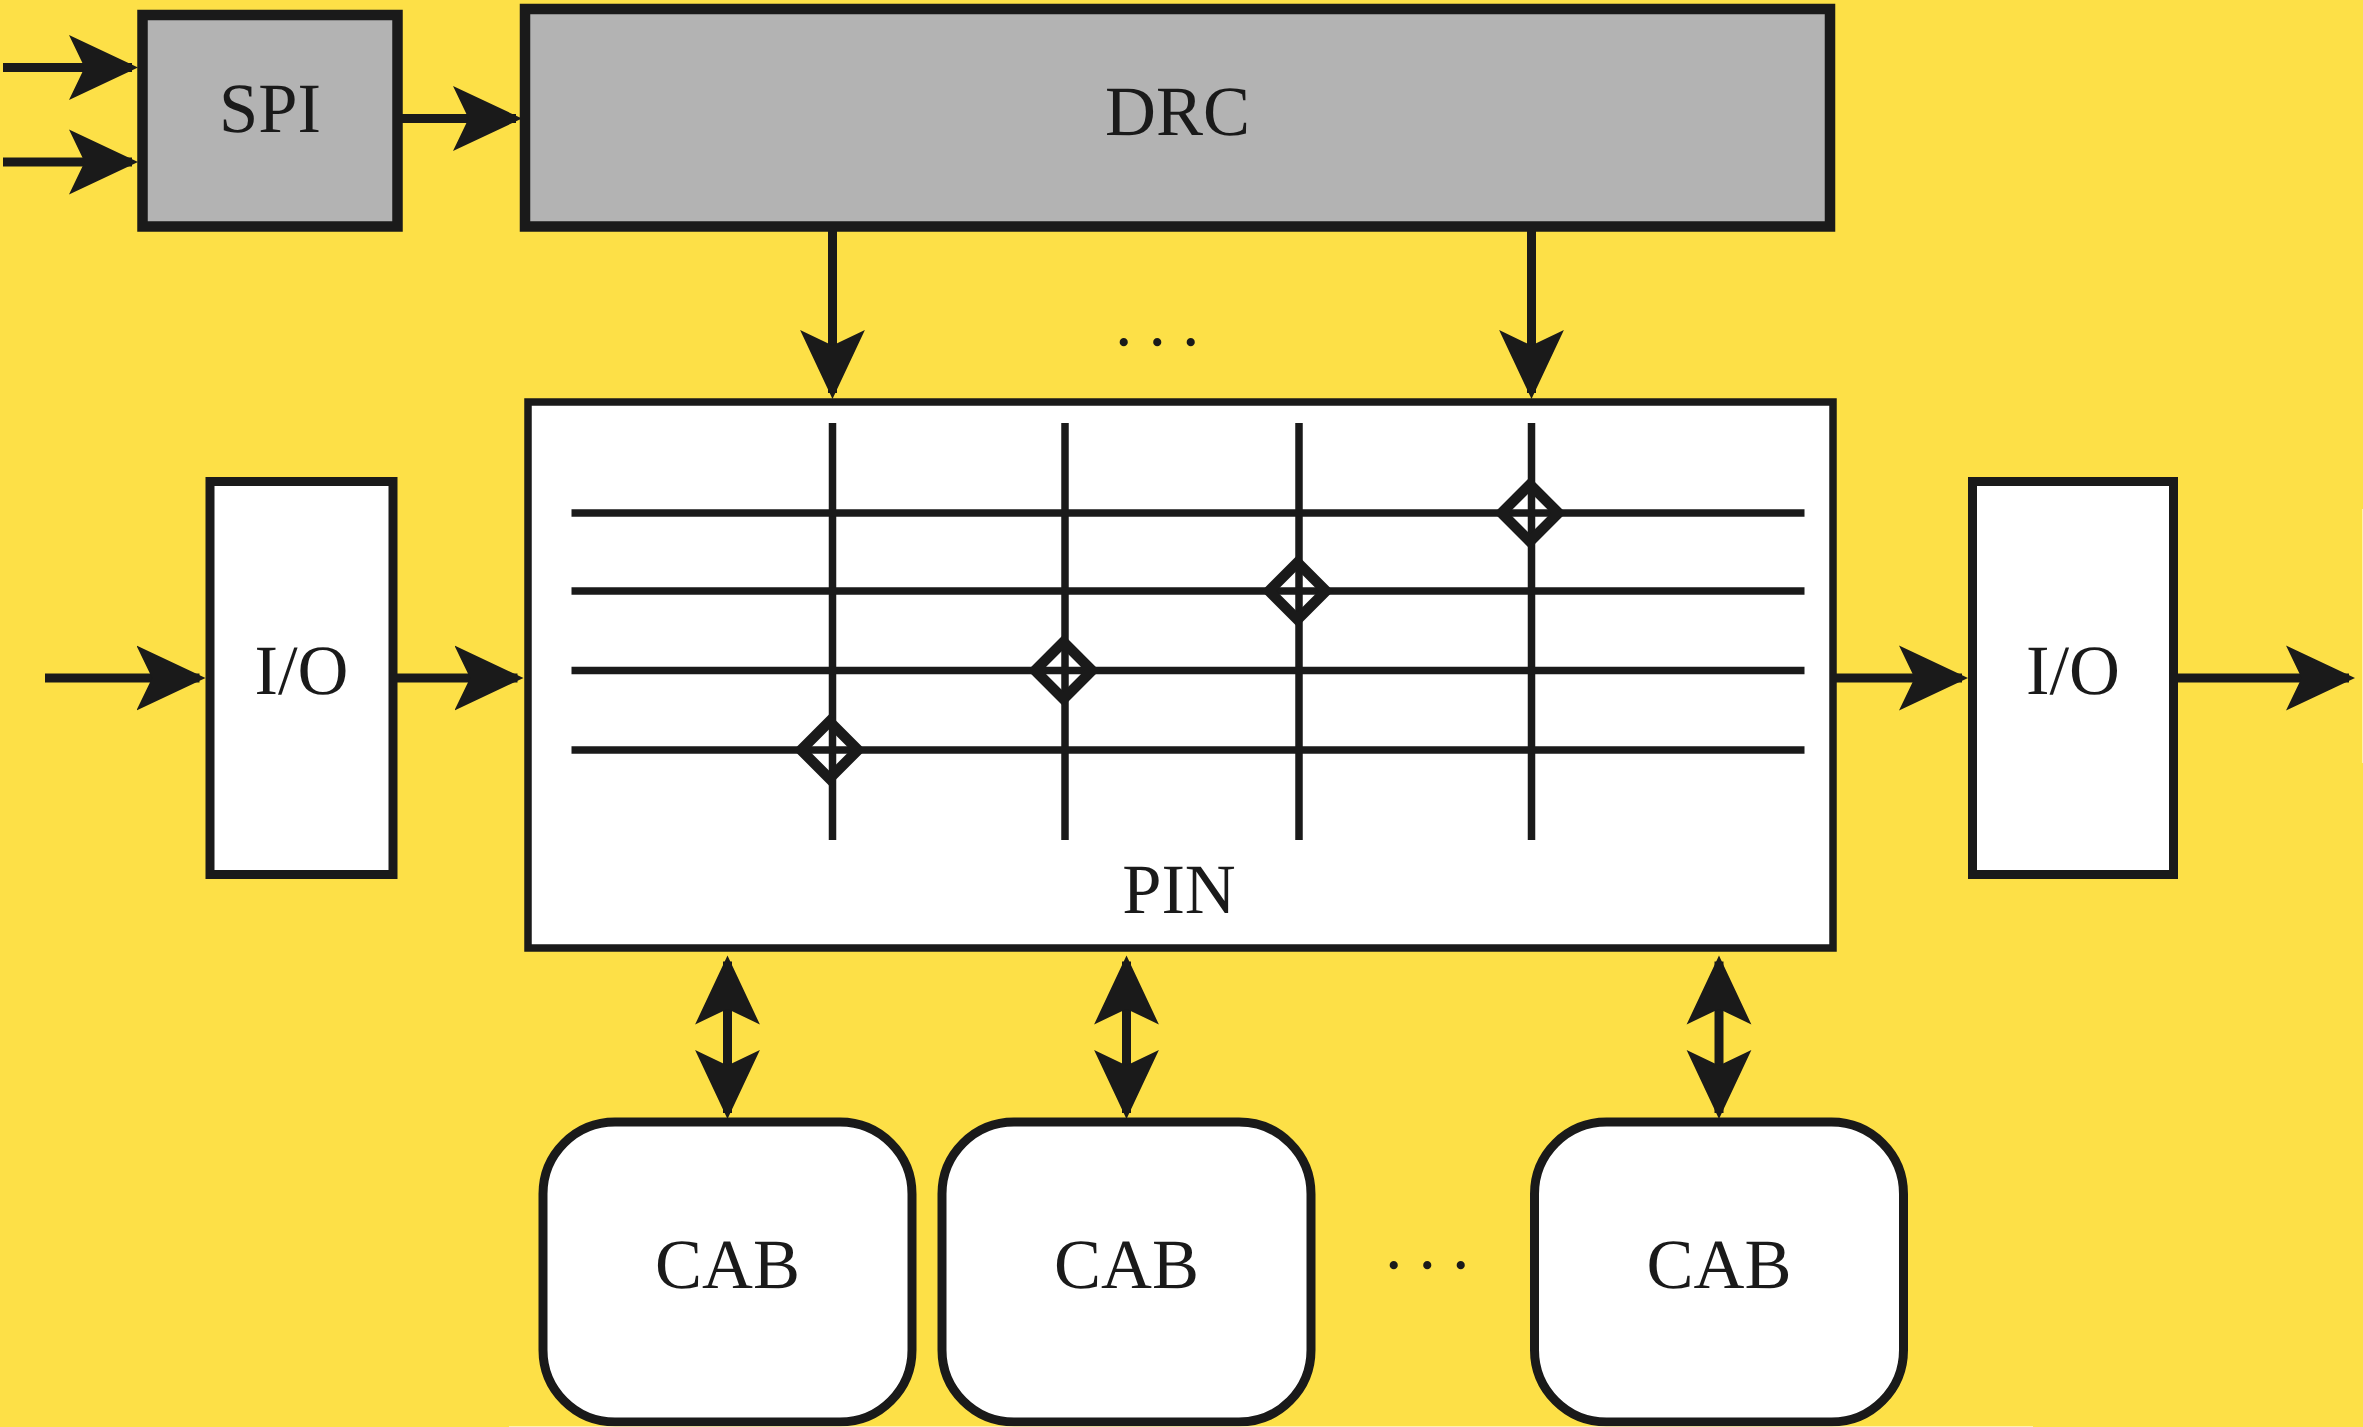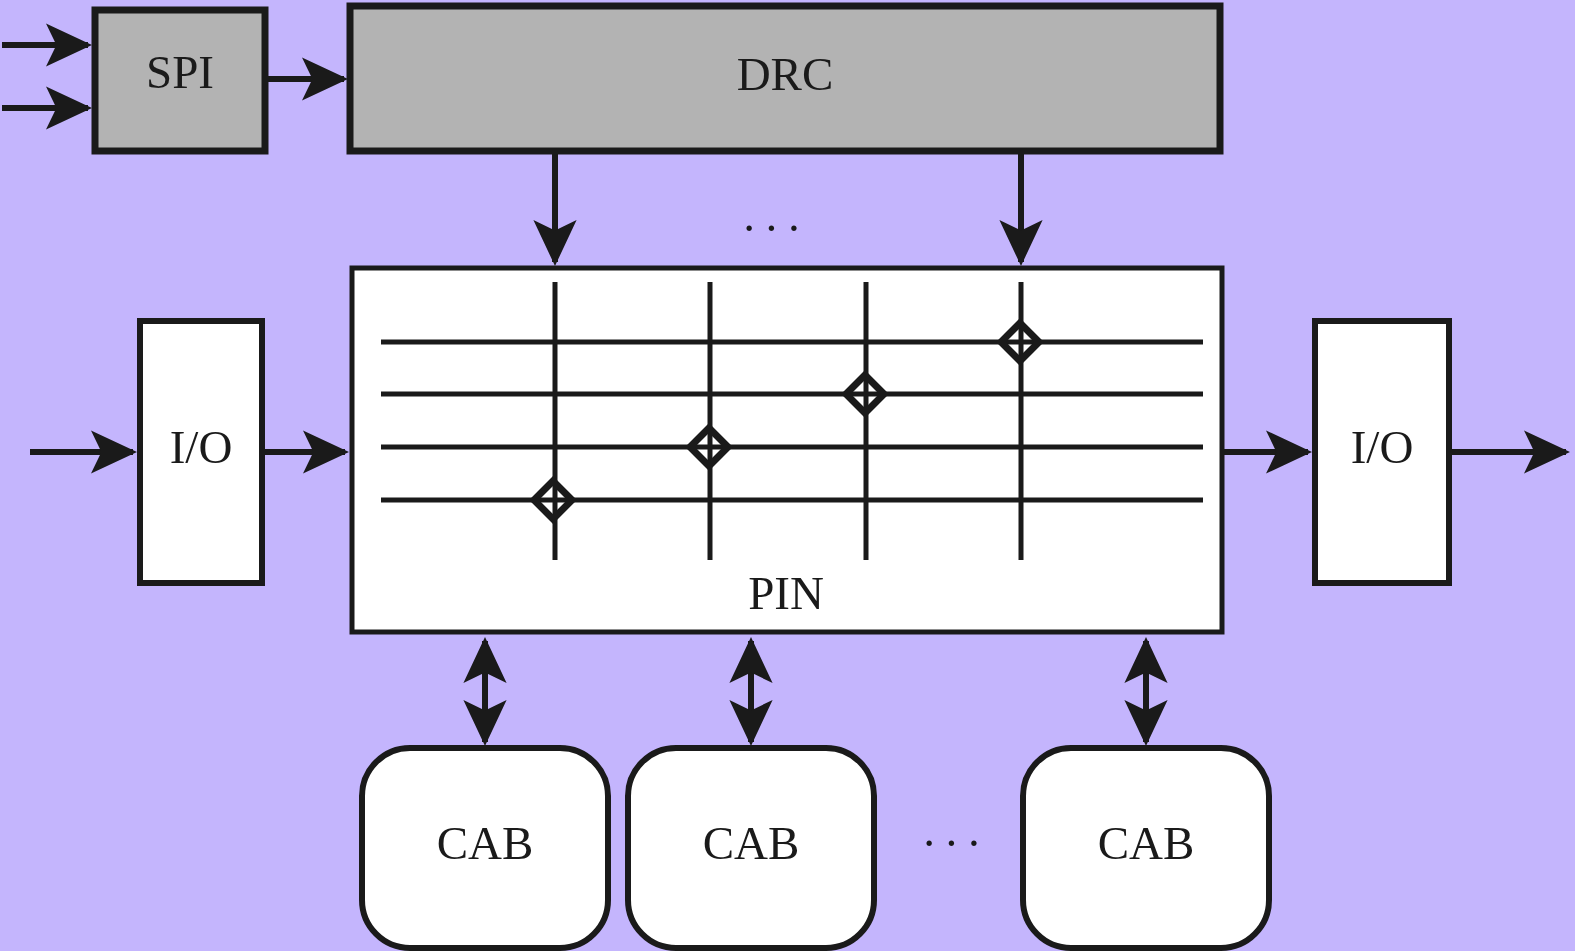--- a/index.html
+++ b/index.html
@@ -10,21 +10,21 @@
   body {
     width: 1575px;
     height: 951px;
     overflow: hidden;
     font-family: "Liberation Serif", serif;
   }
   #diagram-root {
     position: relative;
     width: 1575px;
     height: 951px;
-    background: #c4b5fd;
+    background: #fde047;
   }
   svg.diagram {
     display: block;
     width: 1575px;
     height: 951px;
   }
   .blk-label {
     font-family: "Liberation Serif", serif;
     fill: #1a1a1a;
     text-anchor: middle;

